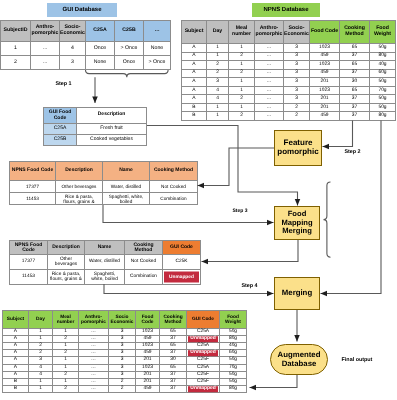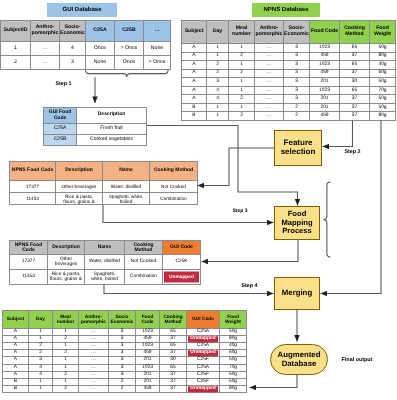--- a/index.html
+++ b/index.html
@@ -392,24 +392,24 @@
           <td class="" style="height:6.11px;font-size:4.9px;background:#ffffff;color:#000000;"><div class="cw" style="">…</div></td>
           <td class="" style="height:6.11px;font-size:4.9px;background:#ffffff;color:#000000;"><div class="cw" style="">2</div></td>
           <td class="" style="height:6.11px;font-size:4.9px;background:#ffffff;color:#000000;"><div class="cw" style="">459</div></td>
           <td class="" style="height:6.11px;font-size:4.9px;background:#ffffff;color:#000000;"><div class="cw" style="">37</div></td>
           <td class="" style="height:6.11px;font-size:4.9px;background:#ffffff;color:#ffffff;"><div class="cw" style="background:#C32A3E;color:#fff;font-weight:bold;left:1px;right:1px;height:5.6px;line-height:5.6px;">Unmapped</div></td>
           <td class="" style="height:6.11px;font-size:4.9px;background:#ffffff;color:#000000;"><div class="cw" style="">80g</div></td>
         </tr>
       </tbody>
     </table>
 <div class="node" style="left:274px;top:130px;width:48px;height:36px;font-size:8px;">Feature
-selection</div>
+pomorphic</div>
 <div class="node" style="left:274px;top:206px;width:46px;height:34px;font-size:7.6px;">Food
 Mapping
-Process</div>
+Merging</div>
 <div class="node" style="left:274px;top:277px;width:46px;height:33px;font-size:7.8px;">Merging</div>
 <div class="node rounded" style="left:270px;top:344px;width:58px;height:31px;font-size:7.8px;">Augmented
 Database</div>
 <div class="anno" style="left:49px;top:81px;width:29px;font-size:5.4px;">Step 1</div>
 <div class="anno" style="left:338px;top:148.5px;width:29px;font-size:5.4px;">Step 2</div>
 <div class="anno" style="left:225px;top:209px;width:30px;font-size:5px;">Step 3</div>
 <div class="anno" style="left:235px;top:283px;width:29px;font-size:5.4px;">Step 4</div>
 <div class="anno" style="left:338px;top:356.5px;width:38px;font-size:5.4px;">Final output</div>
 
 <svg class="lines" viewBox="0 0 397 400">

